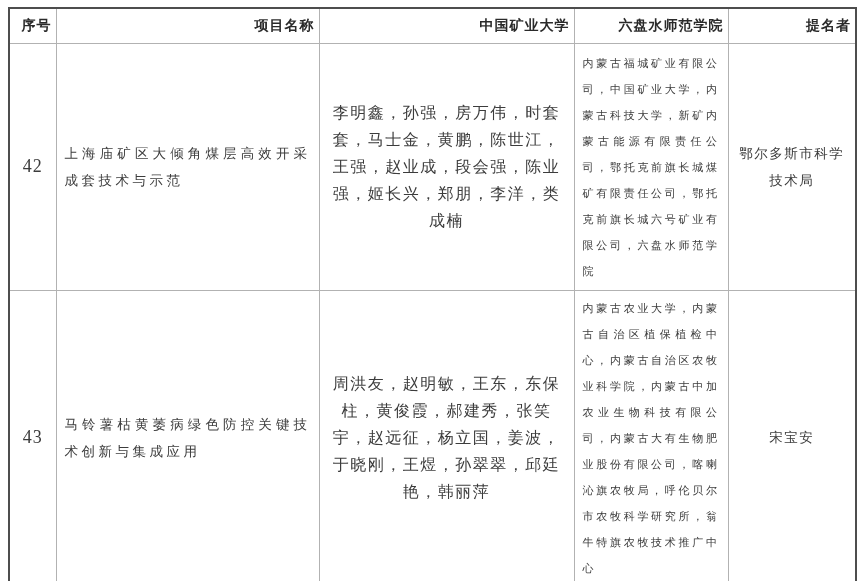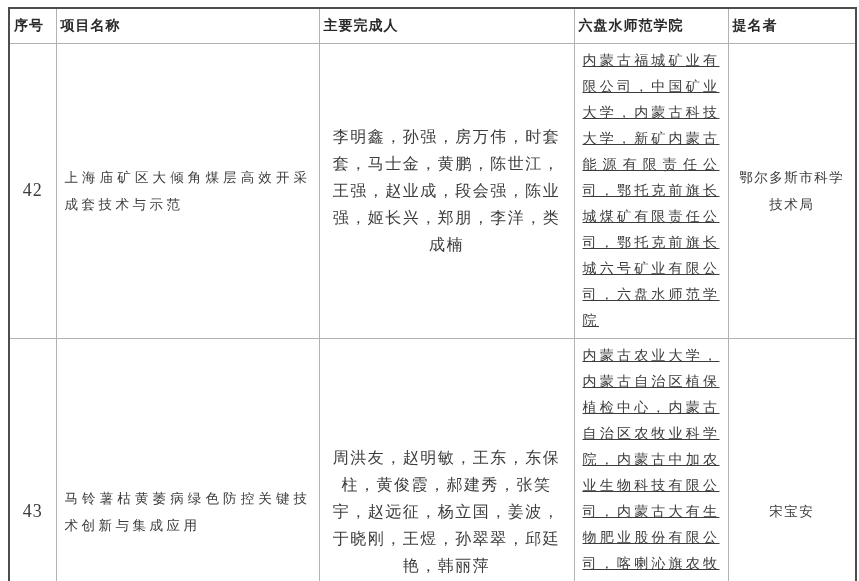--- a/index.html
+++ b/index.html
@@ -33,21 +33,21 @@
     vertical-align: middle;
     padding: 4px 8px;
     box-sizing: border-box;
     overflow: hidden;
   }
   table.award-table th {
     height: 35px;
     font-size: 14px;
     font-weight: bold;
     color: #2a2a2a;
-    text-align: left;
+    text-align: right;
     letter-spacing: 1px;
     padding: 2px 4px;
   }
   tr.data-row-1 td { height: 247px; }
   tr.data-row-2 td { height: 284px; }
   td.cell-no {
     text-align: center;
     font-size: 18px;
     letter-spacing: 1px;
   }
@@ -60,26 +60,25 @@
     margin-left: 42px;
   }
   td.cell-contributors {
     font-size: 16px;
     line-height: 27px;
     letter-spacing: 1.5px;
     text-align: center;
     padding: 8px 18px;
   }
   td.cell-units {
-    font-size: 14px;
+    font-size: 11px;
     line-height: 26px;
     letter-spacing: 2.5px;
     text-align: justify;
     padding: 8px 9px;
-    text-decoration: underline;
   }
   td.cell-nominator {
     font-size: 13.5px;
     line-height: 27px;
     letter-spacing: 1.5px;
     text-align: center;
     padding: 8px 14px;
     margin-left: 33px;
   }
 </style>
@@ -92,21 +91,21 @@
       <col style="width:47px">
       <col style="width:263px">
       <col style="width:255px">
       <col style="width:154px">
       <col style="width:128px">
     </colgroup>
     <thead>
       <tr>
         <th>序号</th>
         <th>项目名称</th>
-        <th>主要完成人</th>
+        <th>中国矿业大学</th>
         <th>六盘水师范学院</th>
         <th>提名者</th>
       </tr>
     </thead>
     <tbody>
       <tr class="data-row-1">
         <td class="cell-no">42</td>
         <td class="cell-project">上海庙矿区大倾角煤层高效开采成套技术与示范</td>
         <td class="cell-contributors">李明鑫，孙强，房万伟，时套套，马士金，黄鹏，陈世江，王强，赵业成，段会强，陈业强，姬长兴，郑朋，李洋，类成楠</td>
         <td class="cell-units">内蒙古福城矿业有限公司，中国矿业大学，内蒙古科技大学，新矿内蒙古能源有限责任公司，鄂托克前旗长城煤矿有限责任公司，鄂托克前旗长城六号矿业有限公司，六盘水师范学院</td>

